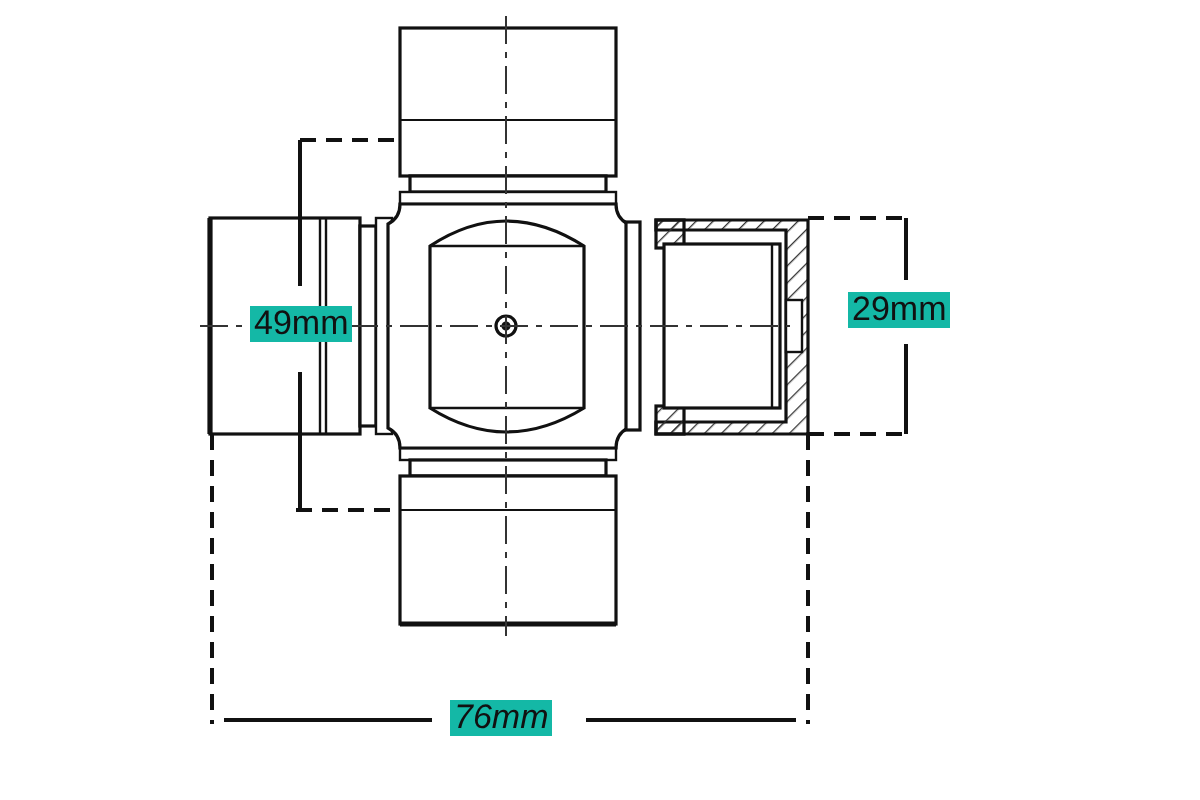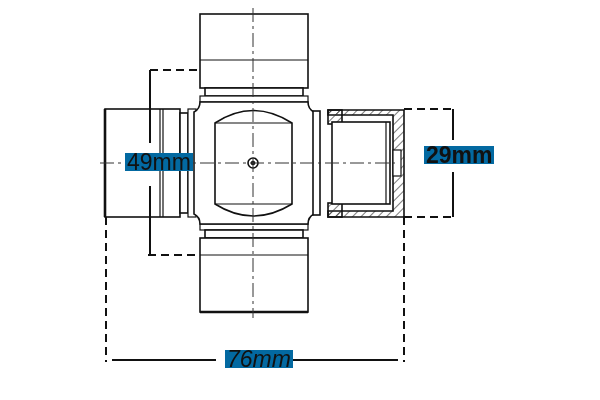--- a/index.html
+++ b/index.html
@@ -1,18 +1,18 @@
 <!DOCTYPE html>
 <html><head>
 <meta charset="utf-8">
 <style>
   html, body { margin:0; padding:0; background:#ffffff; }
   body { width:600px; height:400px; overflow:hidden; position:relative; font-family:"Liberation Sans", sans-serif; }
   svg { position:absolute; left:0; top:0; }
-  .dim-label { position:absolute; font-size:23px; color:#111; background:#0369a1; padding:0 2px; line-height:18px; }
+  .dim-label { position:absolute; font-size:17px; color:#111; background:#14b8a6; padding:0 2px; line-height:18px; }
 </style>
 </head>
 <body>
 
 <svg width="600" height="400" viewBox="0 0 600 400">
   <defs>
     <pattern id="hatch" patternUnits="userSpaceOnUse" width="6" height="6" patternTransform="rotate(45)">
       <line x1="0" y1="0" x2="0" y2="6" stroke="#333" stroke-width="1.3"></line>
     </pattern>
   </defs>
@@ -81,14 +81,14 @@
     <g>
       <line x1="106" y1="217" x2="106" y2="362" stroke-dasharray="8,5"></line>
       <line x1="404" y1="217" x2="404" y2="362" stroke-dasharray="8,5"></line>
       <line x1="112" y1="360" x2="216" y2="360"></line>
       <line x1="293" y1="360" x2="398" y2="360"></line>
     </g>
   </g>
 </svg>
 
 <div class="dim-label" style="left:125px;top:153px;">49mm</div>
-<div class="dim-label" style="left:424px;top:146px;font-weight:bold;">29mm</div>
+<div class="dim-label" style="left:424px;top:146px;">29mm</div>
 <div class="dim-label" style="left:225px;top:350px;font-style:italic;">76mm</div>
 
 </body></html>

